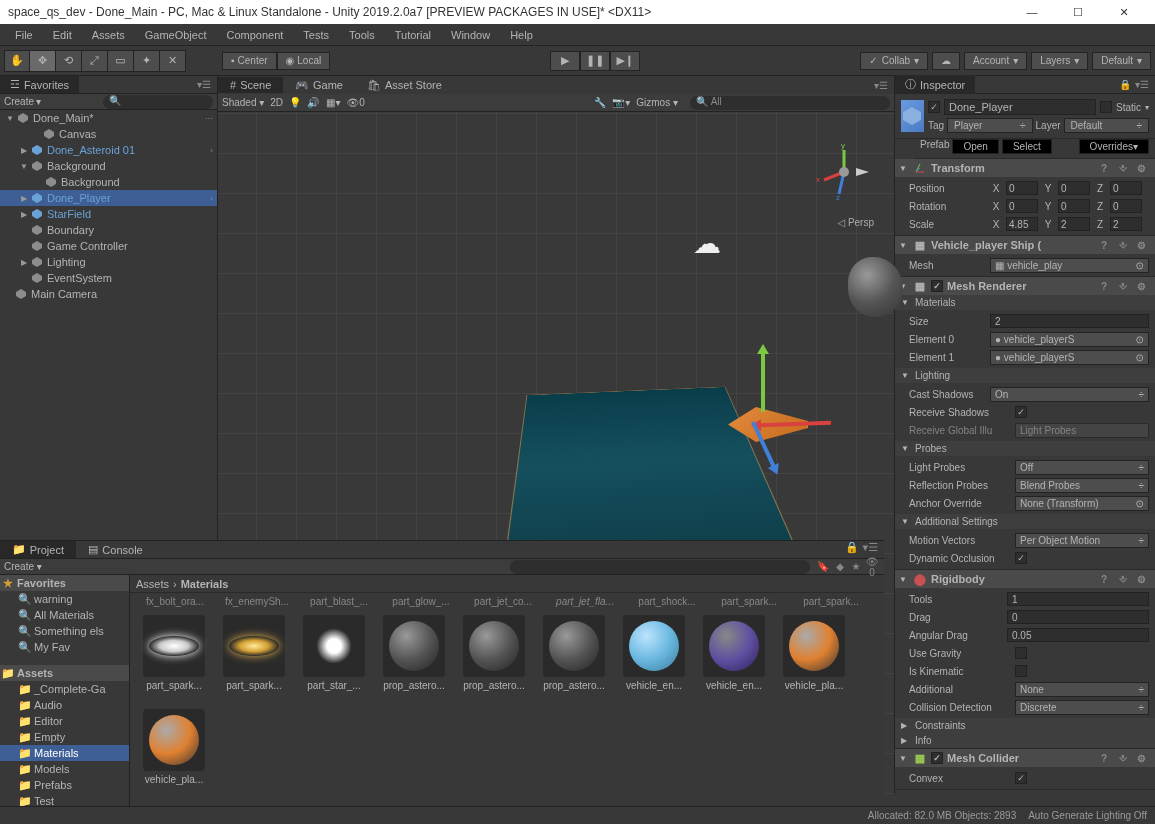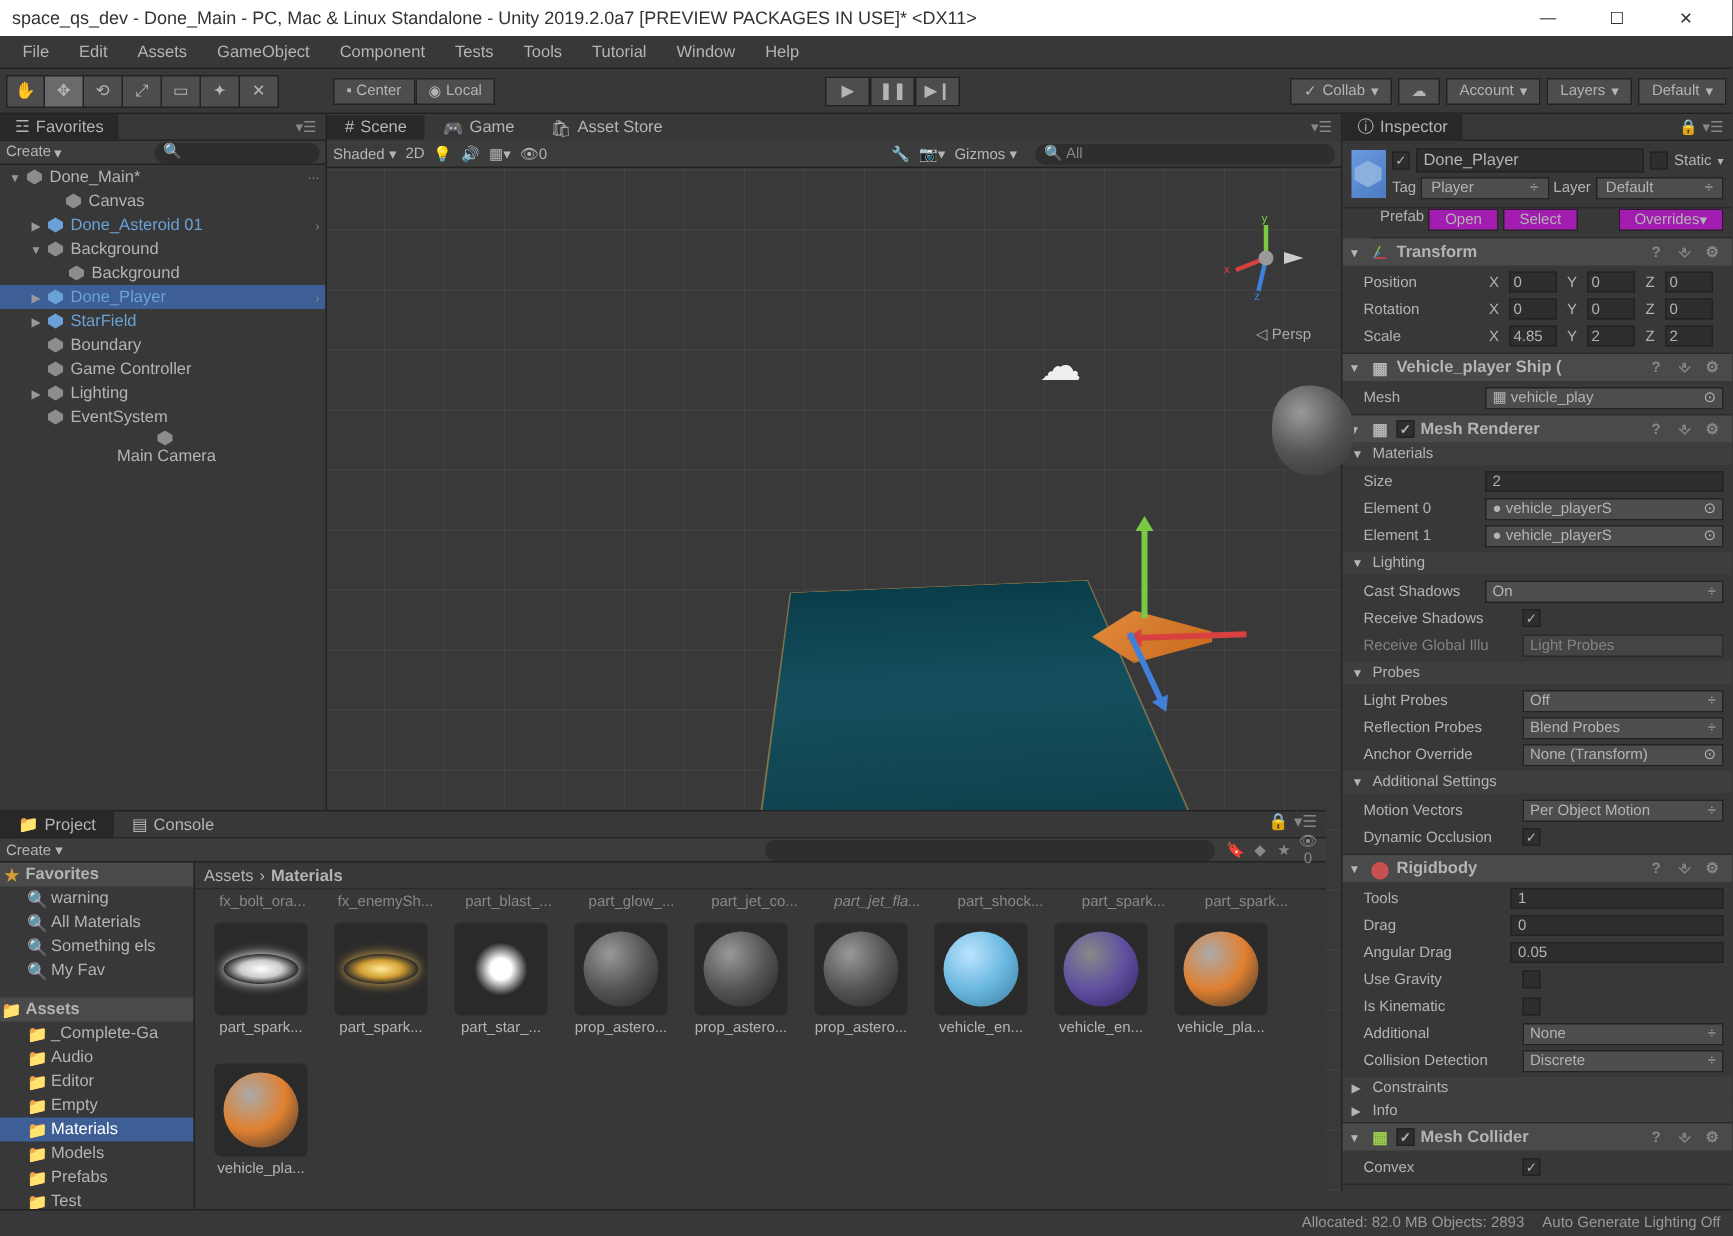--- a/index.html
+++ b/index.html
@@ -62,21 +62,21 @@
 .right-col { width: 260px; display: flex; flex-direction: column; background: #383838; }
 .inspector-body { flex: 1; overflow: hidden; }
 .insp-header { padding: 4px 6px; display: flex; align-items: center; gap: 4px; border-bottom: 1px solid #2a2a2a; }
 .insp-go-icon { width: 32px; height: 32px; background: linear-gradient(135deg,#6a9be0,#4a7bc0); display: flex; align-items: center; justify-content: center; }
 .insp-header-right { flex: 1; }
 .insp-name-row { display: flex; align-items: center; gap: 4px; height: 18px; }
 .insp-name-row input[type=text] { flex: 1; background: #2e2e2e; border: 1px solid #222; color: #b4b4b4; font-size: 11px; padding: 1px 4px; height: 16px; }
 .insp-tag-row { display: flex; align-items: center; gap: 3px; height: 18px; font-size: 10px; }
 .mini-drop { background: #4d4d4d; border: 1px solid #232323; height: 15px; padding: 0 6px; display: flex; align-items: center; font-size: 10px; gap: 3px; }
 .insp-prefab-row { display: flex; align-items: flex-start; gap: 3px; height: 20px; padding: 0 6px; border-bottom: 1px solid #2a2a2a; font-size: 10px; margin-left: 19px; }
-.insp-prefab-row .btn { height: 15px; padding: 0 10px; background: #a21caf; border: 1px solid #232323; display: flex; align-items: center; font-size: 10px; }
+.insp-prefab-row .btn { height: 15px; padding: 0 10px; background: #000000; border: 1px solid #232323; display: flex; align-items: center; font-size: 10px; }
 .component { border-bottom: 1px solid #2a2a2a; }
 .comp-header { height: 18px; background: #4a4a4a; display: flex; align-items: center; padding: 0 4px; gap: 4px; font-size: 11px; font-weight: bold; }
 .comp-header .fold { font-size: 8px; width: 10px; }
 .comp-header .cicon { width: 14px; height: 14px; display:flex; align-items:center; justify-content:center; }
 .comp-header .ctitle { flex: 1; }
 .comp-header .cbtn { width: 14px; color: #888; font-size: 10px; }
 .comp-body { padding: 2px 6px; }
 .prop-row { height: 18px; display: flex; align-items: center; gap: 4px; font-size: 10px; }
 .prop-row .plabel { width: 85px; padding-left: 8px; }
 .prop-row .plabel.wide { width: 110px; }
@@ -301,21 +301,21 @@
           </div>
           <div class="hrow" style="padding-left: 18px;">
             <span class="arrow"></span>
             <span class="icon">
               <svg width="12" height="12">
                 <polygon points="6,1 11,4 11,8 6,11 1,8 1,4" fill="#8d8d8d"></polygon>
               </svg>
             </span>
             <span class="label" style="">EventSystem</span>
           </div>
-          <div class="hrow" style="padding-left: 2px; flex-direction: column;">
+          <div class="hrow" style="padding-left: 2px;">
             <span class="arrow"></span>
             <span class="icon">
               <svg width="12" height="12">
                 <polygon points="6,1 11,4 11,8 6,11 1,8 1,4" fill="#8d8d8d"></polygon>
               </svg>
             </span>
             <span class="label" style="">Main Camera</span>
           </div>
         </div>
     </div>

